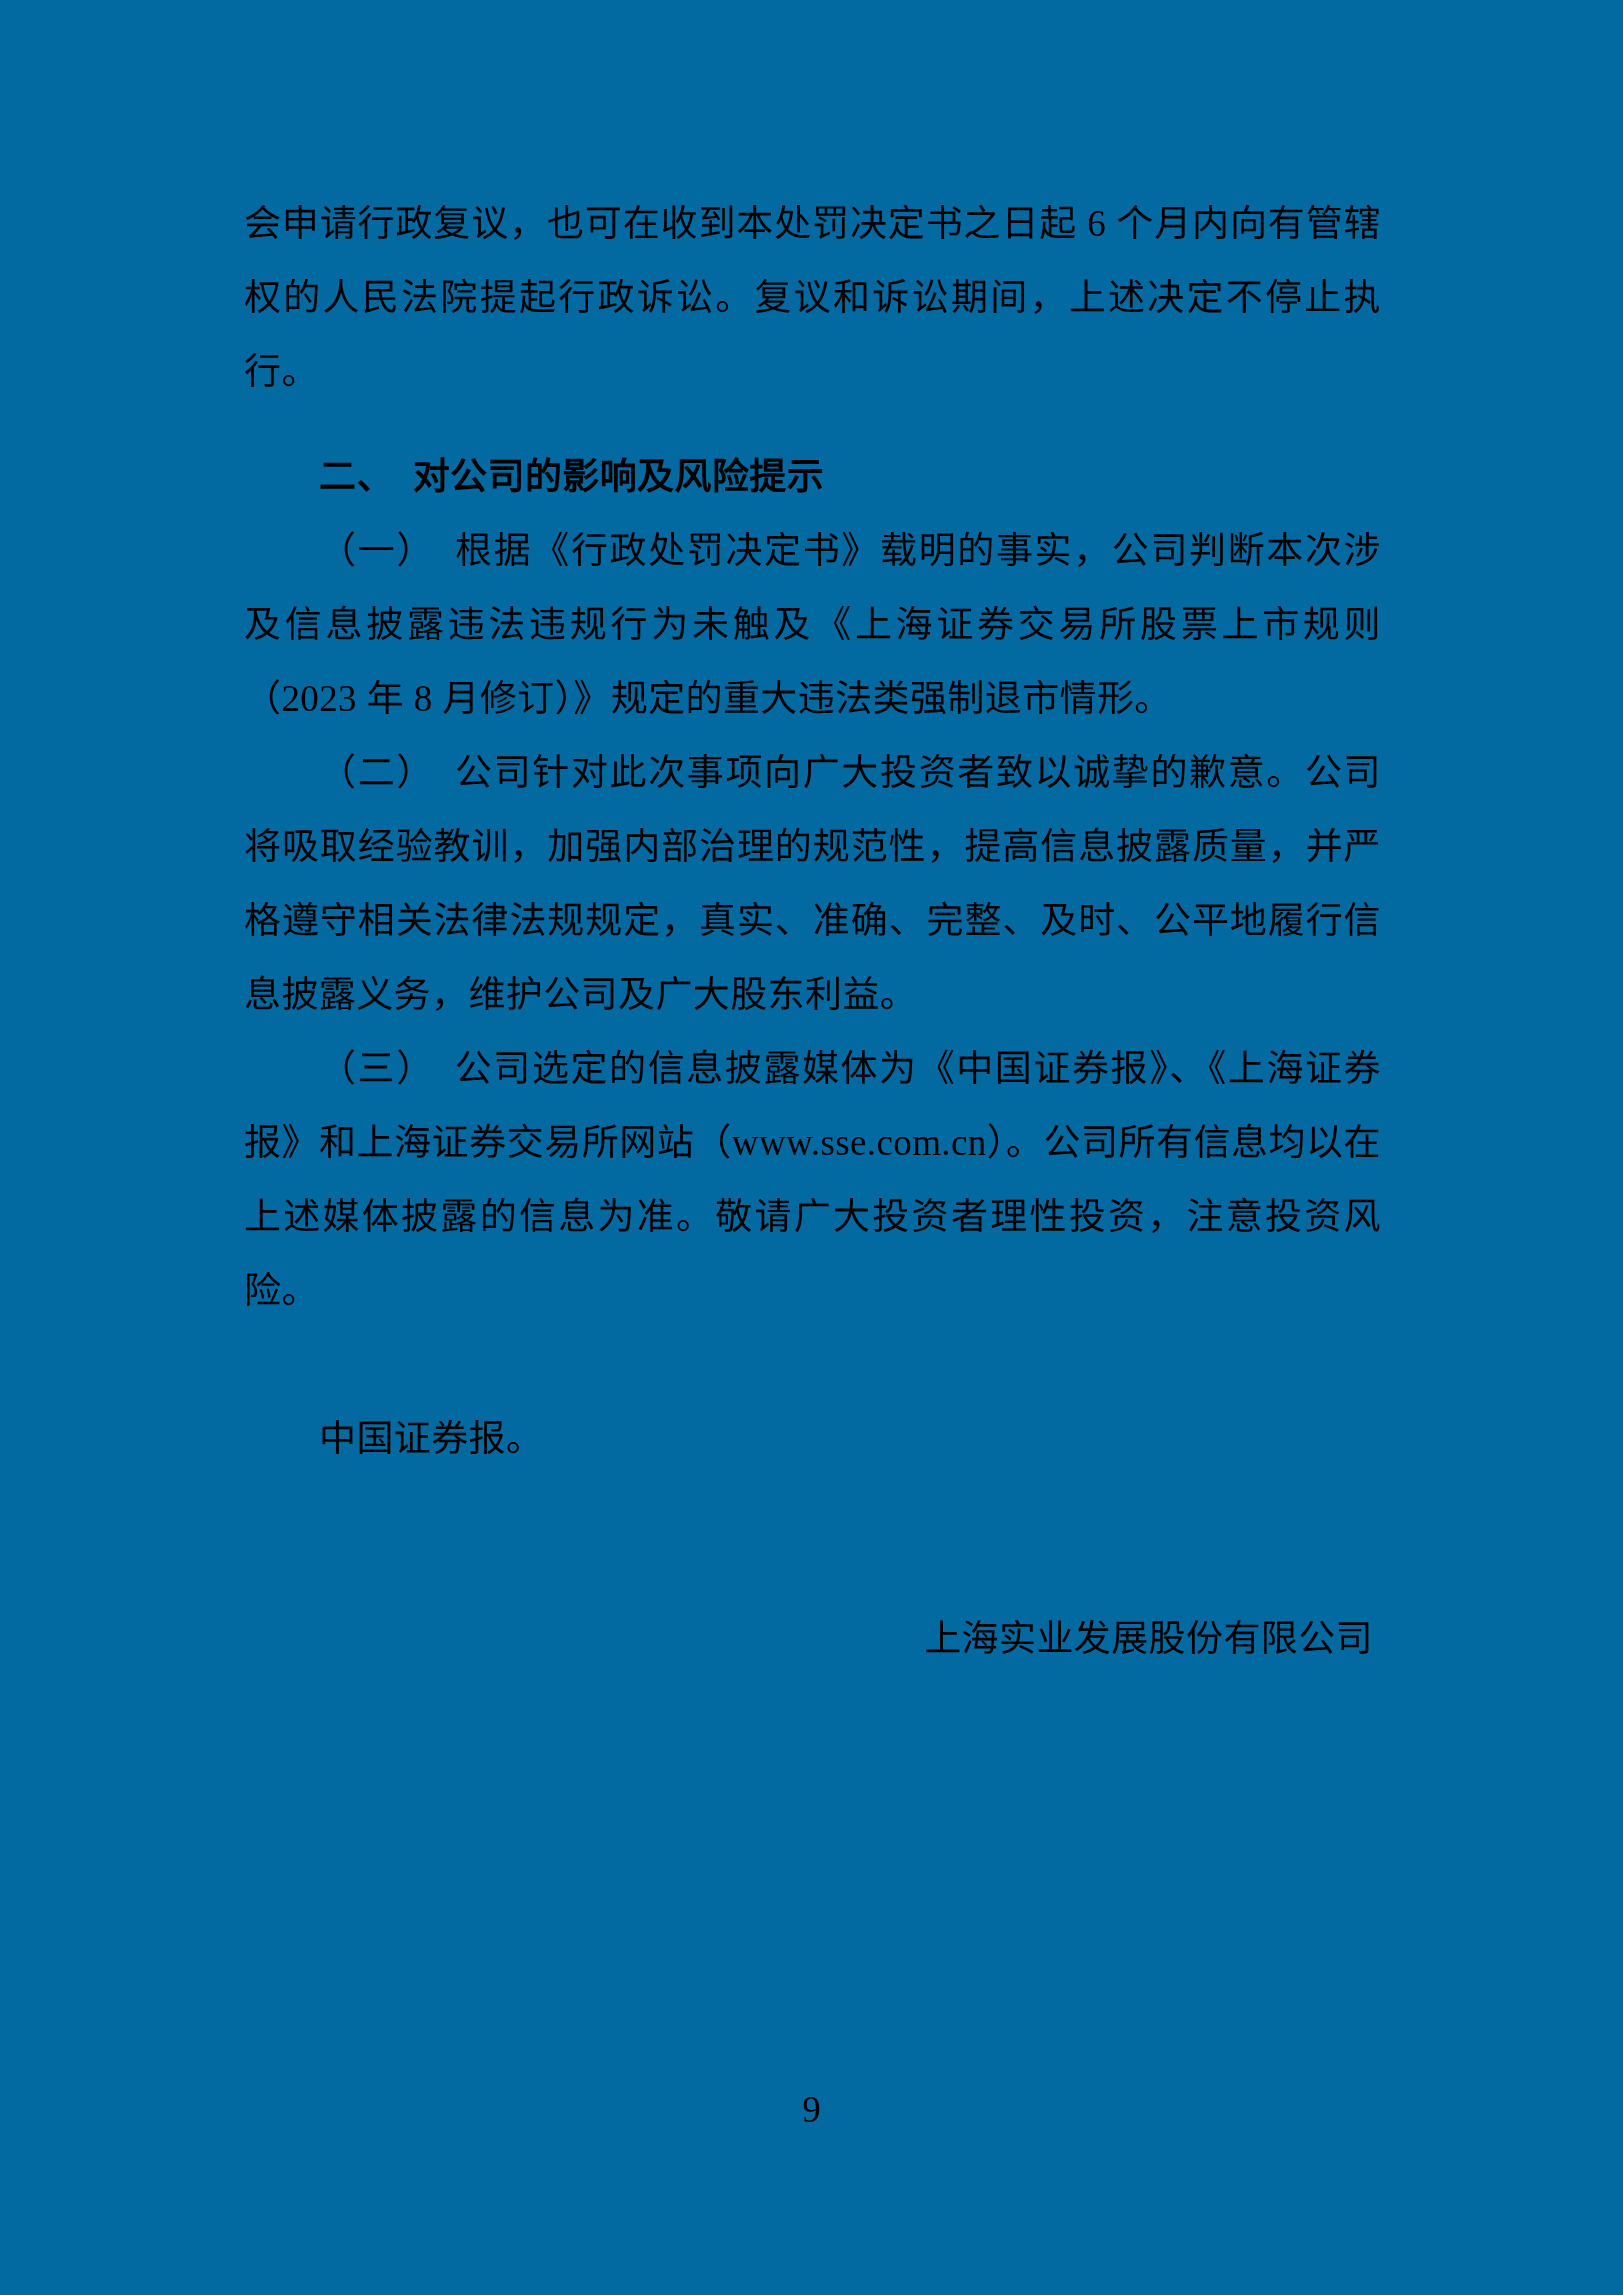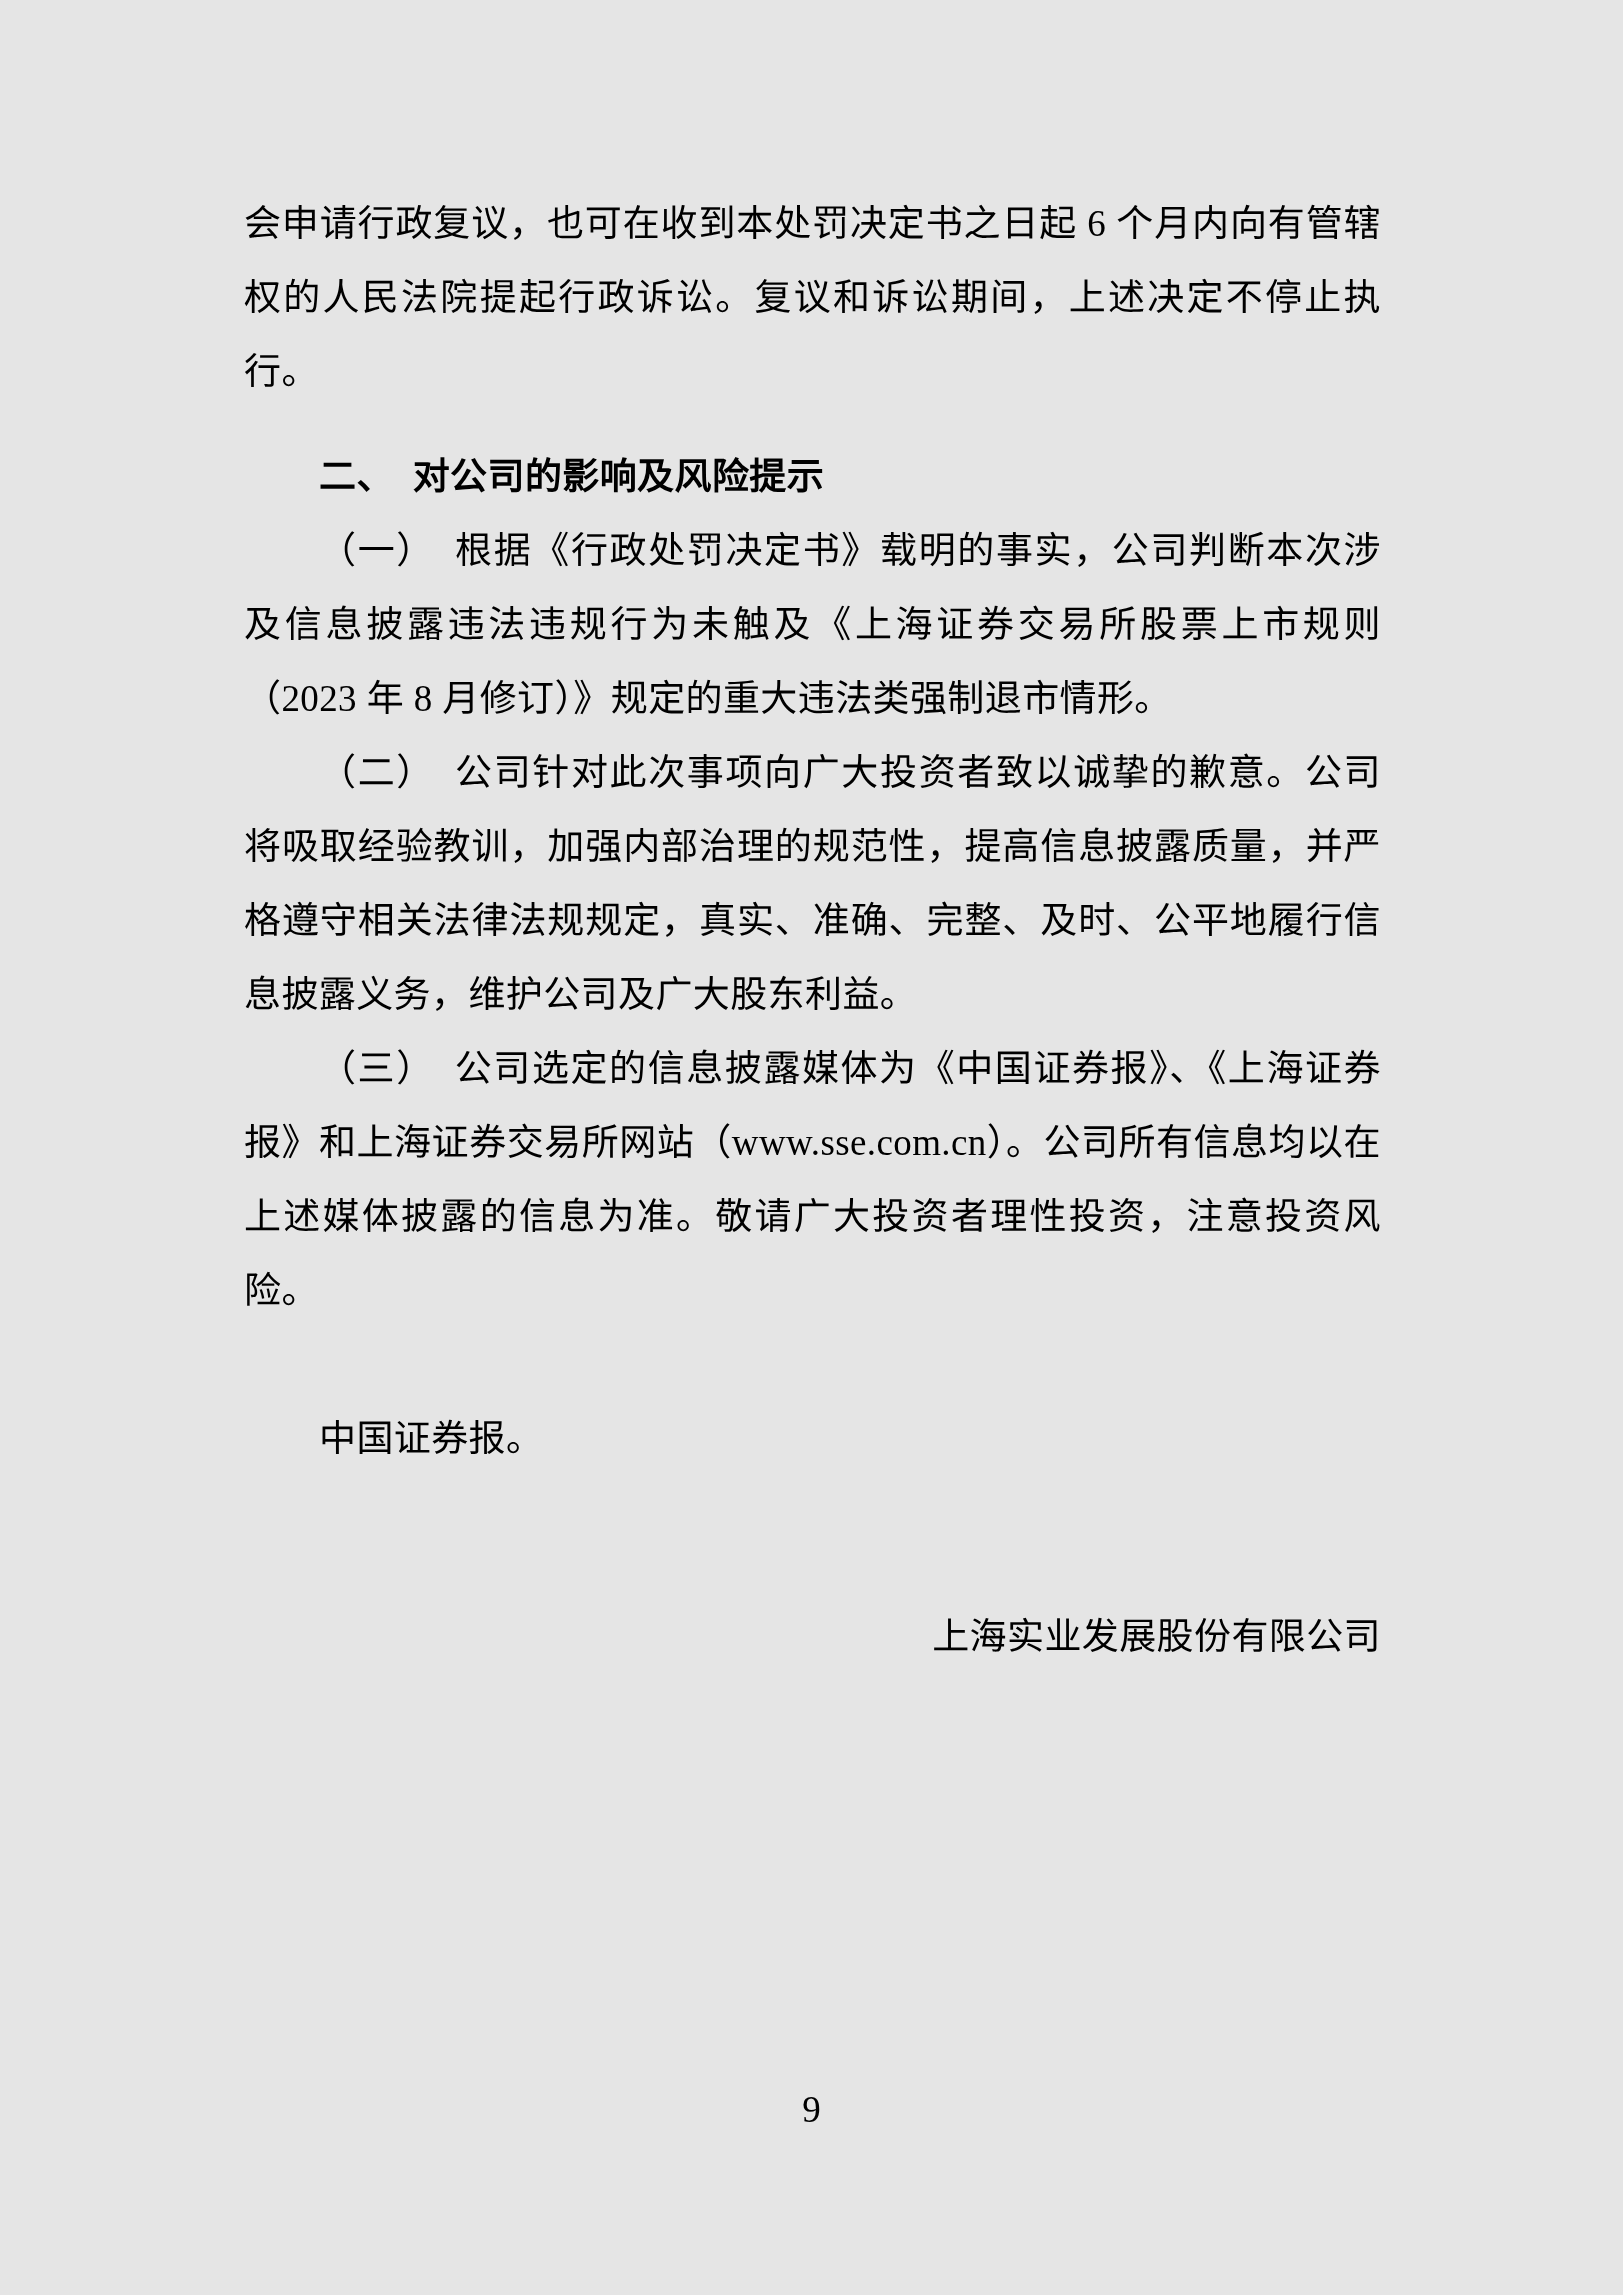--- a/index.html
+++ b/index.html
@@ -11,21 +11,21 @@
     width: 1623px;
     height: 2295px;
     position: relative;
     overflow: hidden;
     color: #000000;
     font-family: "Liberation Serif", "DejaVu Serif", serif;
   }
   .page {
     position: absolute;
     inset: 0;
-    background: #e5e5e5;
+    background: #0369a1;
   }
   .content {
     position: absolute;
     left: 244px;
     top: 187px;
     width: 1137px;
     font-size: 37px;
     line-height: 74px;
     text-align: justify;
     letter-spacing: 0.4px;
@@ -46,22 +46,21 @@
   .closing {
     text-indent: 75px;
     margin-top: 74px !important;
     text-align: left;
   }
   .signature {
     margin-top: 126px;
     text-align: right;
   }
   .signature p {
-    margin: 0;
-    font-family: Liberation Mono, monospace;
+    margin: 8px;
   }
   .page-number {
     position: absolute;
     left: 0;
     top: 2091px;
     width: 100%;
     text-align: center;
     font-size: 37px;
     line-height: 37px;
   }

